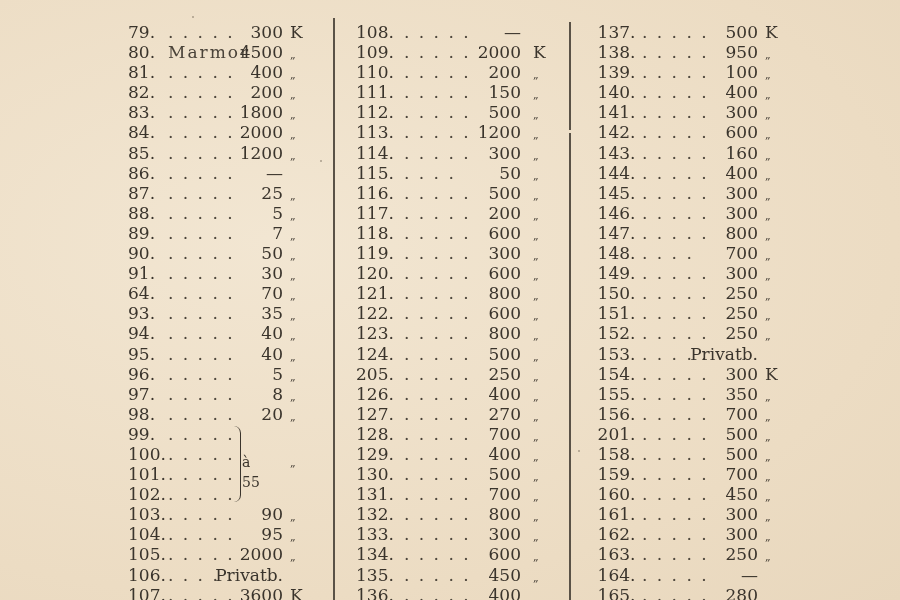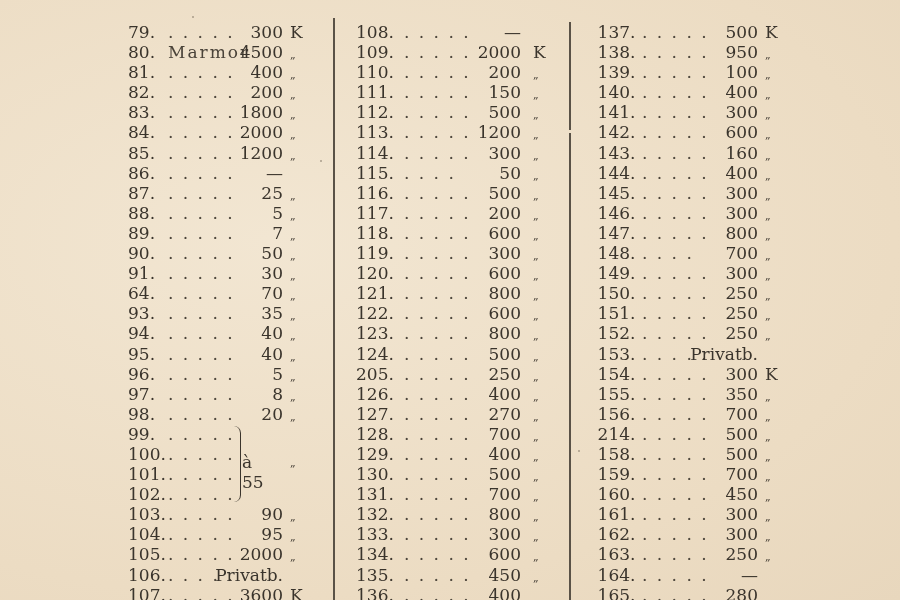--- a/index.html
+++ b/index.html
@@ -36,21 +36,21 @@
     .col3 .num { width: 45px; text-align: center; }
     .col3 .dots { left: 48px; }
     .col3 .val { right: 36px; }
     .col3 .unit { left: 171px; }
     .divider { position: absolute; width: 1.5px; background: #5a5247; }
     .bracket-group { position: absolute; }
     .brace {
       position: absolute; left: 106px; width: 6px; border-right: 1.5px solid #3a342c;
       border-top-right-radius: 8px; border-bottom-right-radius: 8px;
     }
-    .brace-label { position: absolute; left: 114px; font-size: 17px; line-height: 20px; }
+    .brace-label { position: absolute; left: 114px; font-size: 14px; line-height: 20px; }
     .brace-unit { position: absolute; left: 162px; font-size: 11px; }
     .speck { position: absolute; width: 2px; height: 2px; background: #7a6e5e; border-radius: 1px; opacity: 0.6; }
   </style>
 </head>
 <body>
 
 <div class="page">
   <div class="divider" style="left:333px; top:18px; height:582px;"></div>
   <div class="divider" style="left:569px; top:22px; height:108px;"></div>
   <div class="divider" style="left:569px; top:133px; height:467px;"></div>
@@ -522,21 +522,21 @@
         <span class="val">350</span>
         <span class="unit ditto">„</span>
       </div>
       <div class="row">
         <span class="num">156.</span>
         <span class="dots">. . . . .</span>
         <span class="val">700</span>
         <span class="unit ditto">„</span>
       </div>
       <div class="row">
-        <span class="num">214.</span>
+        <span class="num">201.</span>
         <span class="dots">. . . . .</span>
         <span class="val">500</span>
         <span class="unit ditto">„</span>
       </div>
       <div class="row">
         <span class="num">158.</span>
         <span class="dots">. . . . .</span>
         <span class="val">500</span>
         <span class="unit ditto">„</span>
       </div>

